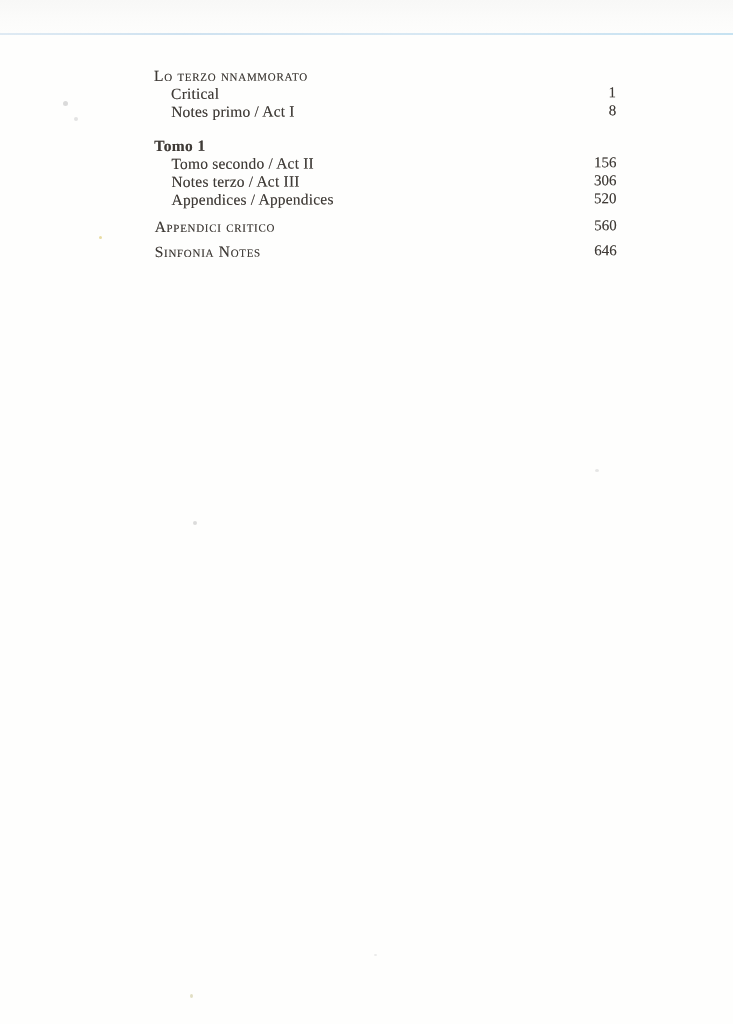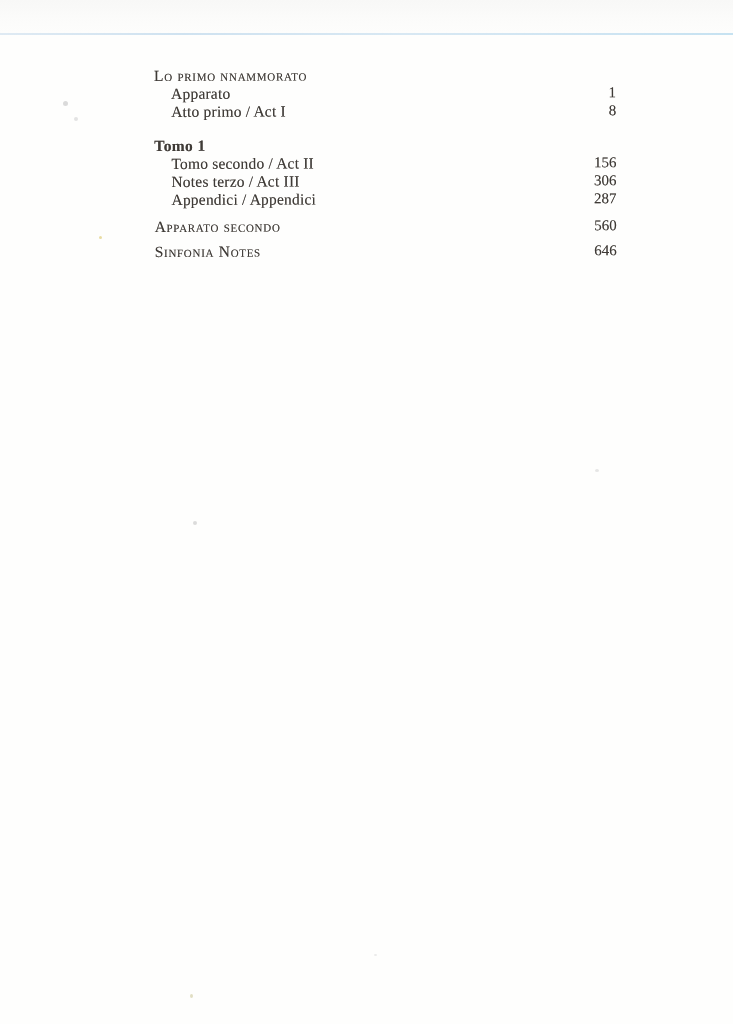--- a/index.html
+++ b/index.html
@@ -76,56 +76,56 @@
 <body>
 
 <div class="scan-page">
 
   <div class="top-strip"></div>
   <div class="divider"></div>
 
   <div class="toc">
 
     <div class="row sc">
-      <span class="label">Lo primo nnammorato</span>
+      <span class="label">Lo terzo nnammorato</span>
       <span class="pagenum"></span>
     </div>
 
     <div class="row indent">
-      <span class="label">Apparato</span>
+      <span class="label">Critical</span>
       <span class="pagenum">1</span>
     </div>
 
     <div class="row indent">
-      <span class="label">Atto primo / Act I</span>
+      <span class="label">Notes primo / Act I</span>
       <span class="pagenum">8</span>
     </div>
 
     <div class="row bold mt-lg">
       <span class="label">Tomo 1</span>
       <span class="pagenum"></span>
     </div>
 
     <div class="row indent">
       <span class="label">Tomo secondo / Act II</span>
       <span class="pagenum">156</span>
     </div>
 
     <div class="row indent">
       <span class="label">Notes terzo / Act III</span>
       <span class="pagenum">306</span>
     </div>
 
     <div class="row indent">
-      <span class="label">Appendici / Appendici</span>
-      <span class="pagenum">287</span>
+      <span class="label">Appendices / Appendices</span>
+      <span class="pagenum">520</span>
     </div>
 
     <div class="row sc mt-md">
-      <span class="label">Apparato secondo</span>
+      <span class="label">Appendici critico</span>
       <span class="pagenum">560</span>
     </div>
 
     <div class="row sc mt-sm">
       <span class="label">Sinfonia Notes</span>
       <span class="pagenum">646</span>
     </div>
 
   </div>
 

